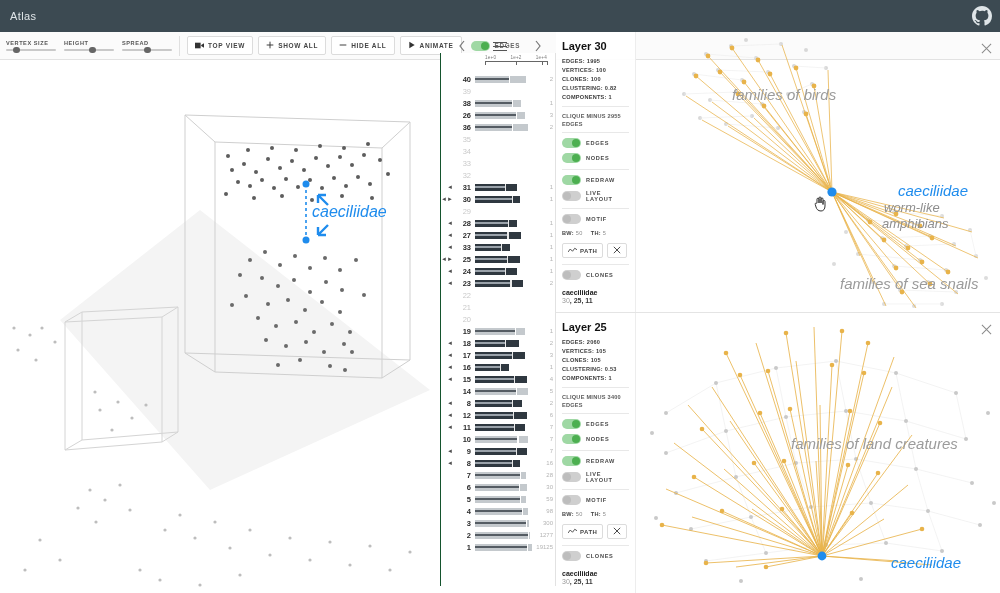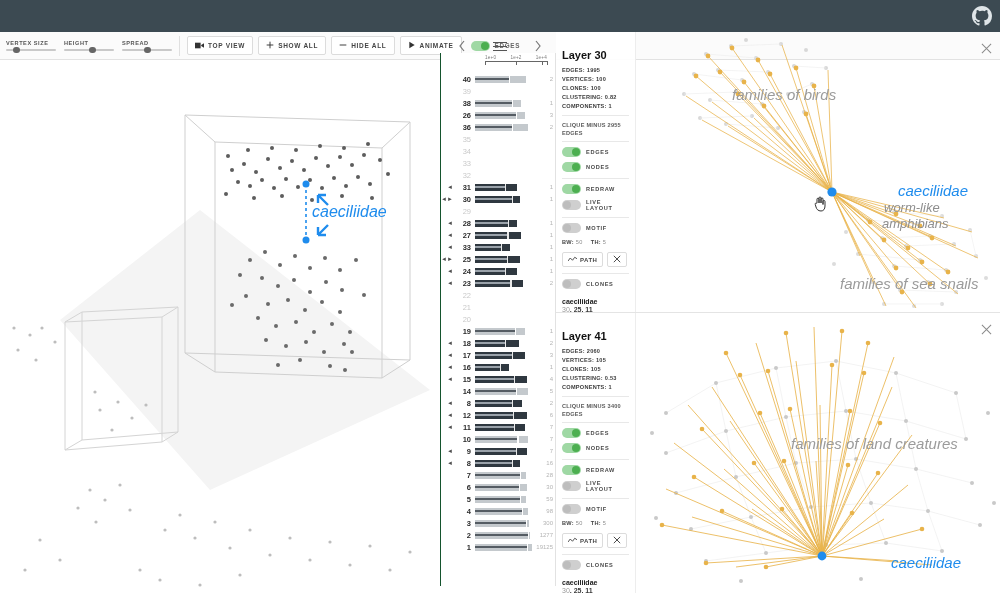--- a/index.html
+++ b/index.html
@@ -135,21 +135,21 @@
   
   .rightcol { position: absolute; top: 32px; left: 556px; width: 444px; height: 561px; }
   .layerblock { position: relative; width: 444px; overflow: hidden; }
   .layerblock.top { height: 281px; border-bottom: 1px solid #e4e4e4; }
   .layerblock.bot { height: 280px; }
   .info {
     position: absolute; top: 0; left: 0; width: 80px; height: 100%;
     padding: 8px 6px 0 6px; background: rgba(255,255,255,.93);
     z-index: 5; border-right: 1px solid #ededed;
   }
-  .lay-title { font-size: 11px; font-weight: bold; color: #111; margin-bottom: 5px; margin-top: 9px; }
+  .lay-title { font-size: 11px; font-weight: bold; color: #111; margin-bottom: 5px; }
   .kv { font-size: 5.6px; letter-spacing: .25px; color: #3b3b3b; line-height: 1.62;
         text-transform: uppercase; font-weight: bold; }
   .clique {
     font-size: 5.6px; letter-spacing: .25px; color: #5a5a5a; text-transform: uppercase;
     font-weight: bold; line-height: 1.45; padding: 5px 0 4px 0;
     border-top: 1px solid #e8e8e8; border-bottom: 1px solid #e8e8e8; margin-top: 4px;
   }
   .tgrow { display: flex; align-items: center; gap: 5px; margin-top: 5px; }
   .tgrow .toggle-label { font-size: 5.6px; color: #4a4a4a; }
   .divider { height: 1px; background: #e8e8e8; margin: 6px 0 2px 0; }
@@ -178,20 +178,21 @@
   .g-label.blue { color: #1f8ced; }
   .g-label.sub { color: #8f8f8f; font-size: 13px; font-style: italic; }
   .cursor-hand { position: absolute; width: 13px; height: 16px; }
 </style>
 </head>
 <body>
 
 <div id="app">
 
   <div class="header">
+    <div class="brand">Atlas</div>
     <div class="gh">
       <svg viewBox="0 0 16 16" width="20" height="20" fill="#dfe5e8">
         <path d="M8 0C3.58 0 0 3.58 0 8c0 3.54 2.29 6.53 5.47 7.59.4.07.55-.17.55-.38
         0-.19-.01-.82-.01-1.49-2.01.37-2.53-.49-2.69-.94-.09-.23-.48-.94-.82-1.13-.28-.15-.68-.52-.01-.53.63-.01
         1.08.58 1.23.82.72 1.21 1.87.87 2.33.66.07-.52.28-.87.51-1.07-1.78-.2-3.64-.89-3.64-3.95
         0-.87.31-1.59.82-2.15-.08-.2-.36-1.02.08-2.12 0 0 .67-.21 2.2.82a7.4 7.4 0 0 1 2-.27c.68 0
         1.36.09 2 .27 1.53-1.04 2.2-.82 2.2-.82.44 1.1.16 1.92.08 2.12.51.56.82 1.27.82 2.15 0 3.07-1.87
         3.75-3.65 3.95.29.25.54.73.54 1.48 0 1.07-.01 1.93-.01 2.2 0 .21.15.46.55.38A8.01 8.01 0 0 0 16
         8c0-4.42-3.58-8-8-8z"></path>
       </svg>
@@ -1122,21 +1123,21 @@
             <circle cx="70" cy="250" r="2.3"></circle>
               <circle cx="130" cy="254" r="2.3"></circle>
           </g>
           <circle cx="186" cy="243" r="4.4" fill="#1f8ced"></circle>
         </svg>
         <span class="g-label" style="left:119px; top:122px;margin-left:36px;">families of land creatures</span>
         <span class="g-label blue" style="left:255px; top:241px;">caeciliidae</span>
       </div>
 
       <div class="info">
-        <div class="lay-title">Layer 41</div>
+        <div class="lay-title">Layer 25</div>
         <div class="kv">
           <div><span>EDGES:</span>
                <span>2060</span></div>
           <div><span>VERTICES:</span>
                <span>105</span></div>
           <div><span>CLONES:</span>
                <span>105</span></div>
           <div><span>CLUSTERING:</span>
                <span>0.53</span></div>
           <div><span>COMPONENTS:</span>

